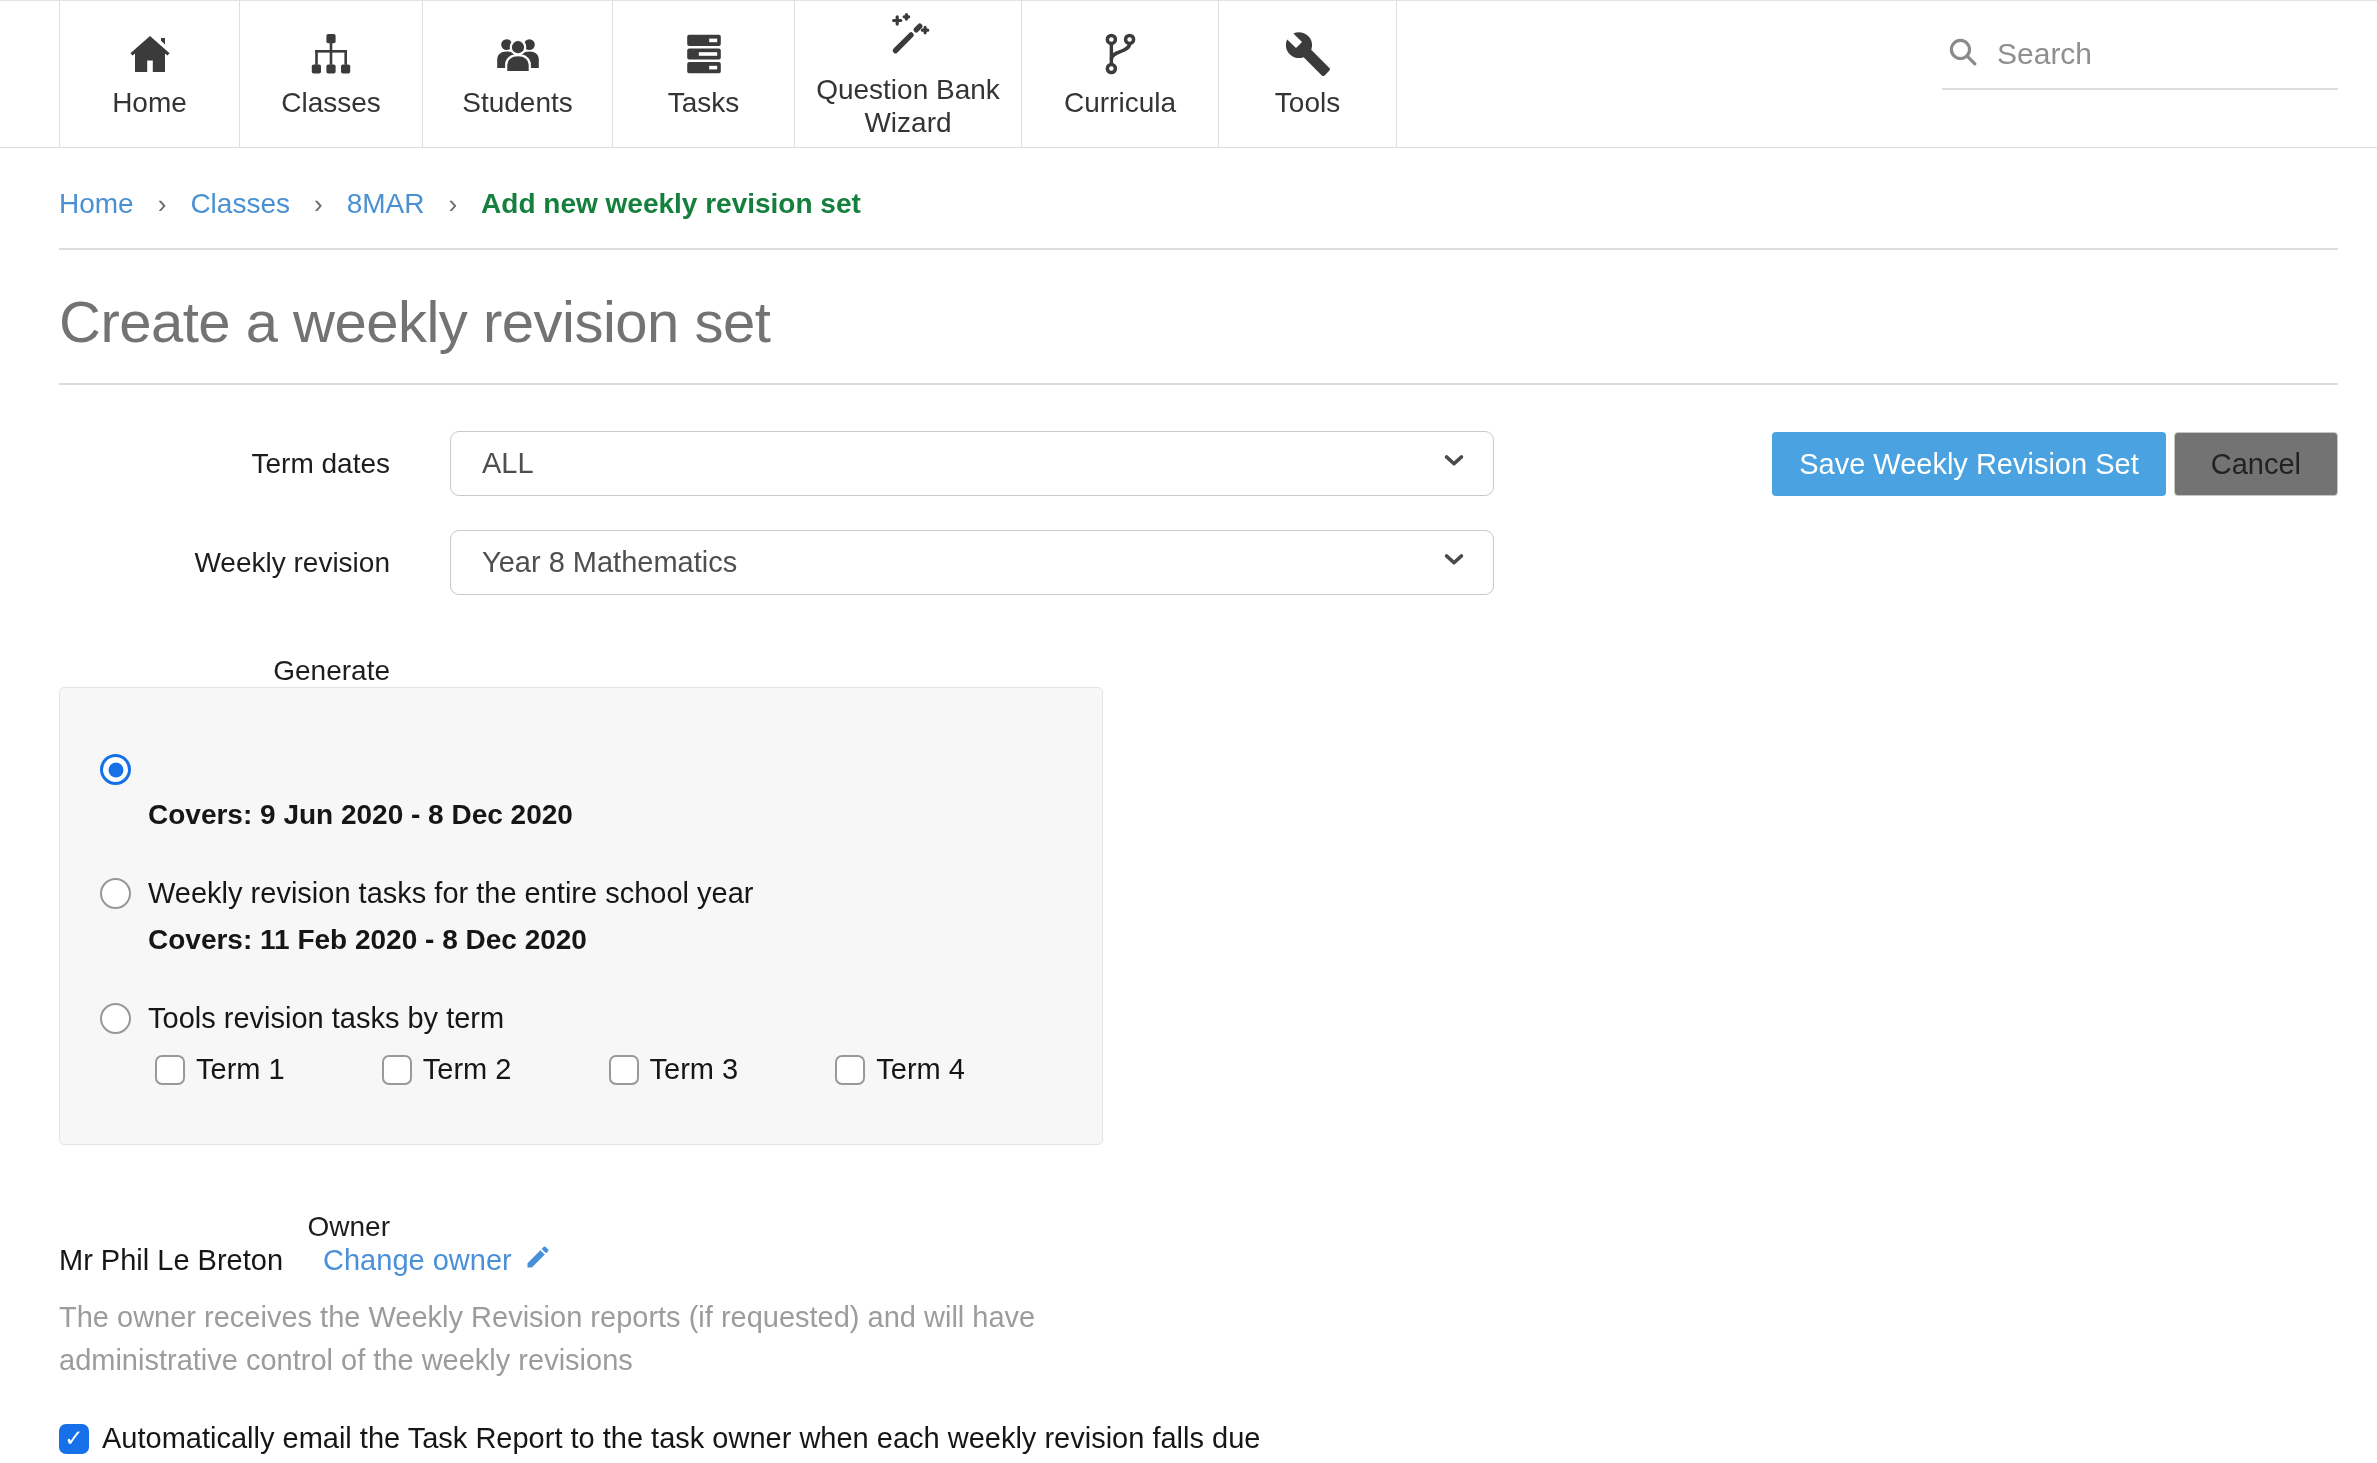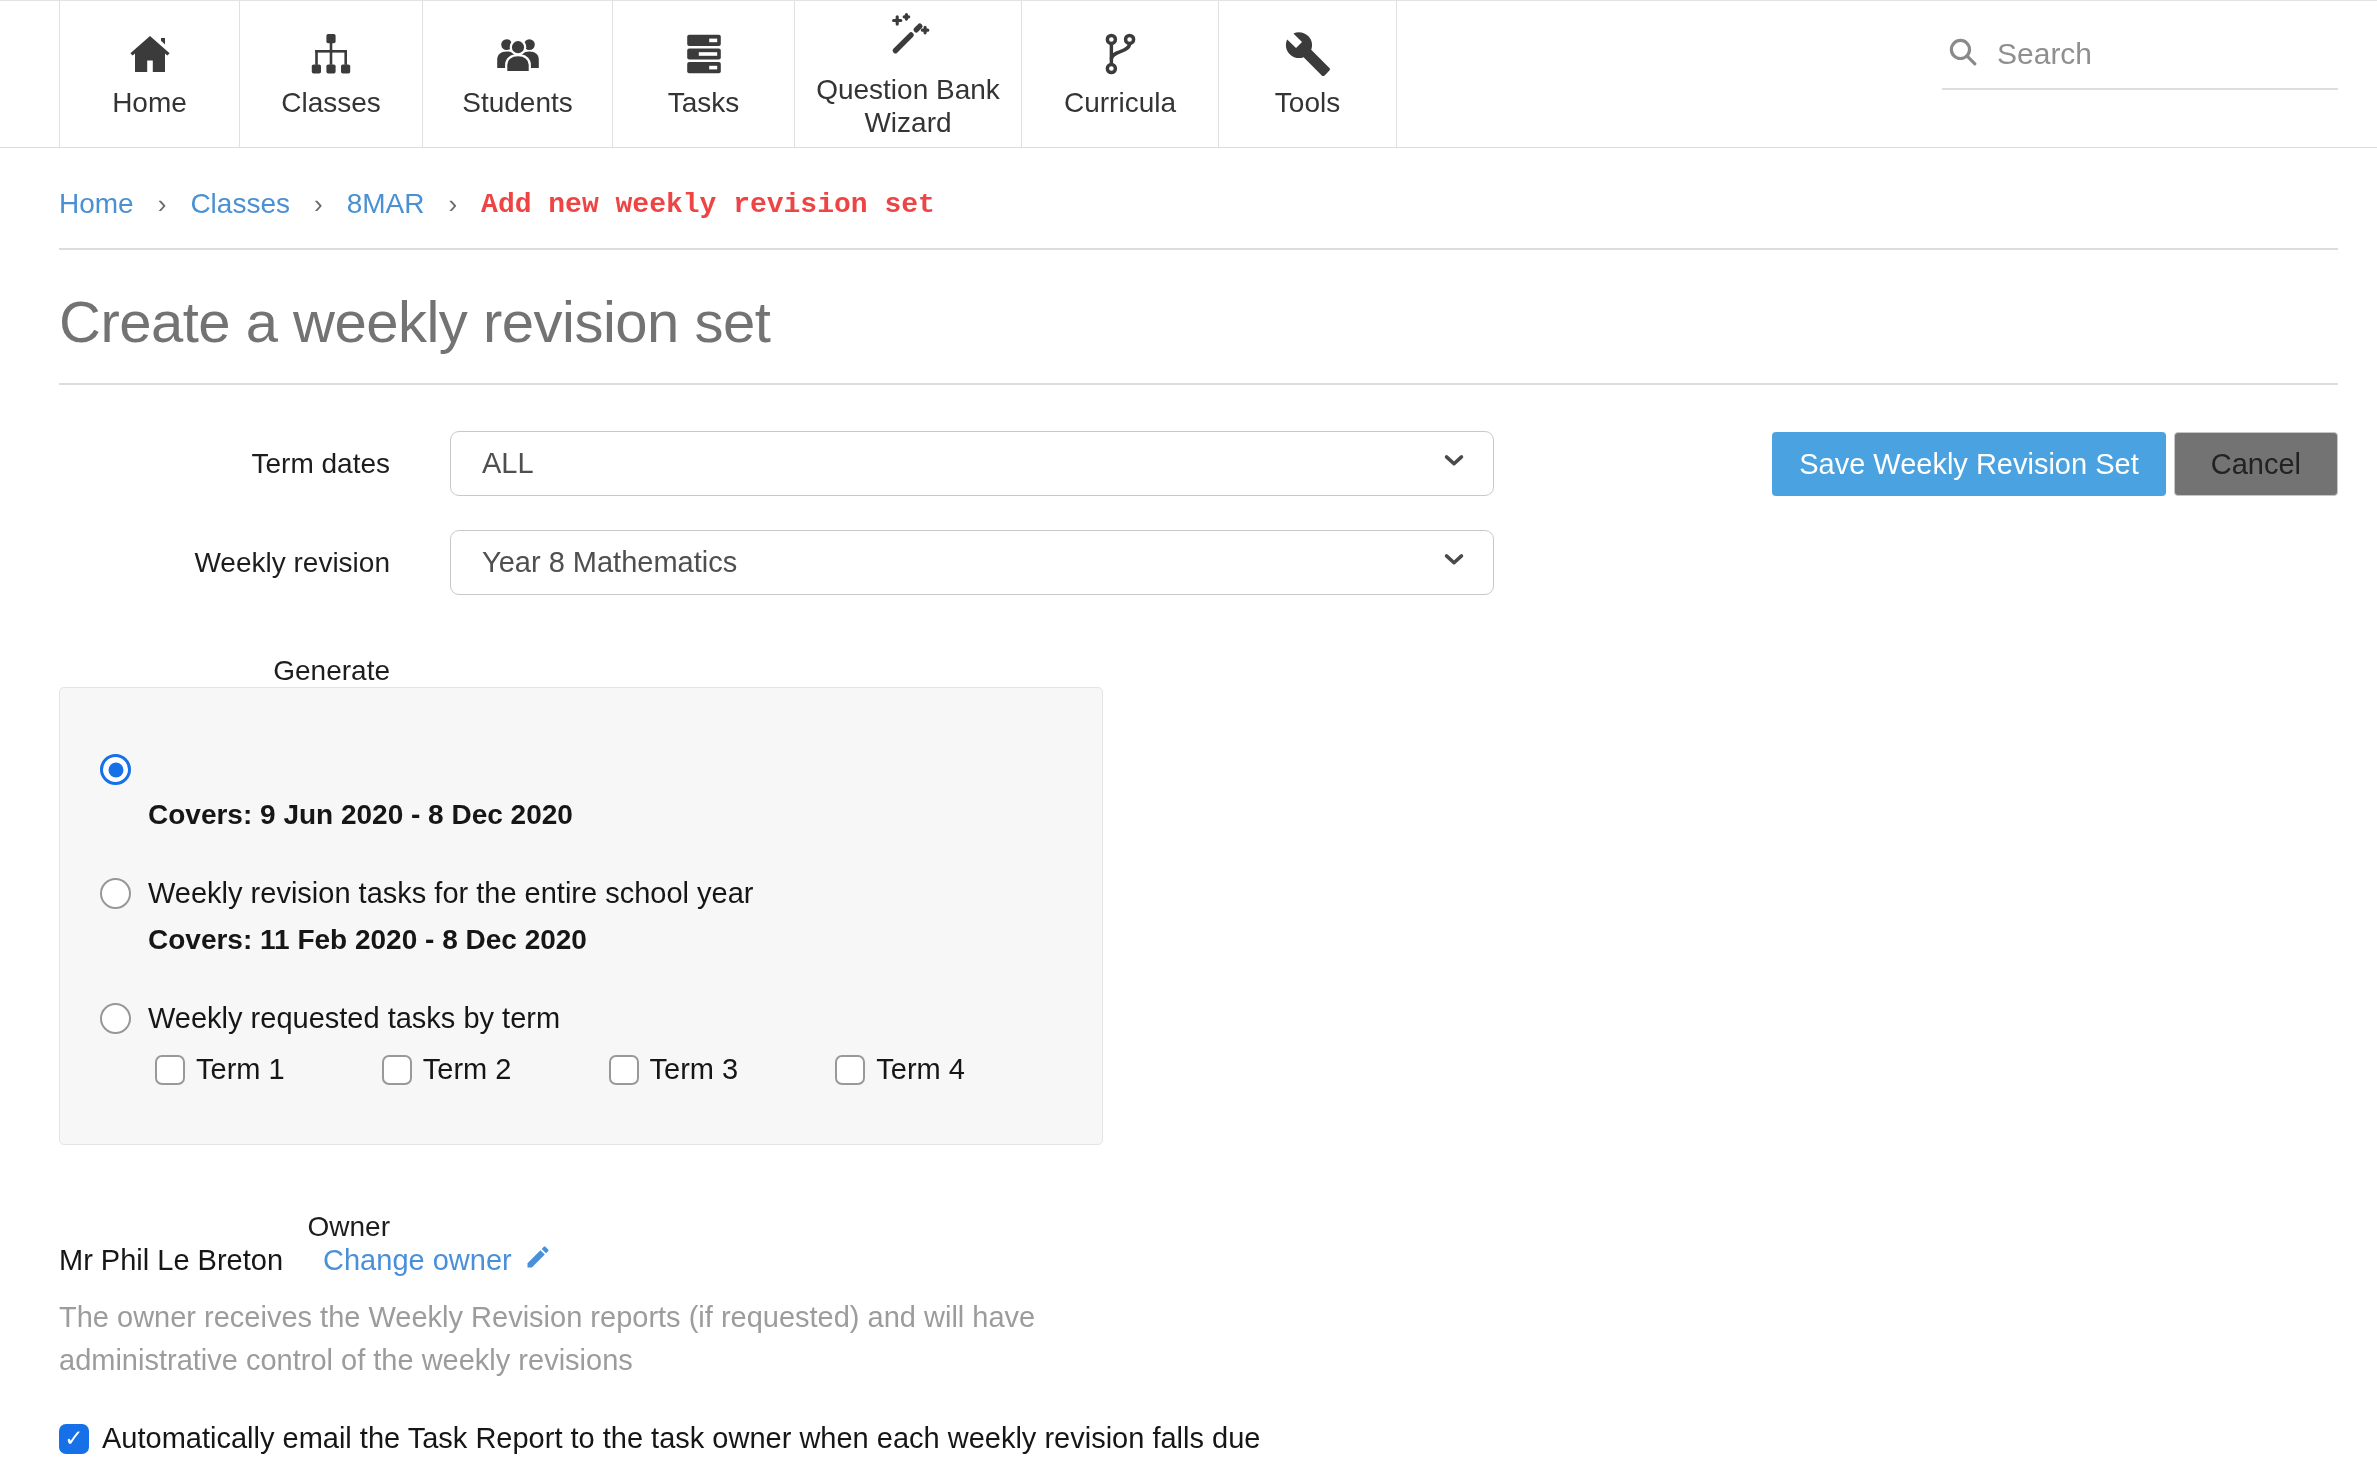--- a/index.html
+++ b/index.html
@@ -19,21 +19,21 @@
   .search { position:absolute; right:39px; top:34px; width:396px; border-bottom:2px solid #ddd;
     display:flex; align-items:center; gap:18px; padding:0 4px 16px 4px; }
   .search input { border:none; outline:none; font-size:30px; color:#555; width:300px;
     font-family:"Liberation Sans","DejaVu Sans",sans-serif; }
   .search input::placeholder { color:#8f8f8f; }
 
   
   .breadcrumb { margin:40px 39px 0 59px; font-size:28px; display:flex; align-items:center; }
   .crumb-link { color:#4a90d2; text-decoration:none; cursor:pointer; }
   .crumb-sep { color:#6b6b6b; margin:0 24px; font-size:26px; }
-  .crumb-current { color:#ef4444; font-weight:700;font-family:Liberation Mono, monospace; }
+  .crumb-current { color:#15803d; font-weight:700; }
 
   .hr { border:none; border-top:2px solid #dcdcdc; margin:28px 39px 0 59px; height:0; }
 
   
   .page-title { margin:38px 39px 0 59px; font-size:58px; font-weight:400; color:#737373; letter-spacing:-0.5px; }
 
   
   .form { position:relative; margin:46px 39px 0 59px; }
   .form-row { display:flex; align-items:center; margin-top:34px; }
   .form-row:first-child { margin-top:0; }
@@ -269,21 +269,21 @@
         <div class="covers">Covers: 9 Jun 2020 - 8 Dec 2020</div>
 
         <div class="option-row">
           <span class="radio"></span>
           <span class="option-label">Weekly revision tasks for the entire school year</span>
         </div>
         <div class="covers last">Covers: 11 Feb 2020 - 8 Dec 2020</div>
 
         <div class="option-row">
           <span class="radio"></span>
-          <span class="option-label">Weekly requested tasks by term</span>
+          <span class="option-label">Tools revision tasks by term</span>
         </div>
 
         <div class="terms-row">
           <div class="term">
             <span class="checkbox"></span>
             <span class="term-label">Term 1</span>
           </div>
           <div class="term">
             <span class="checkbox"></span>
             <span class="term-label">Term 2</span>

